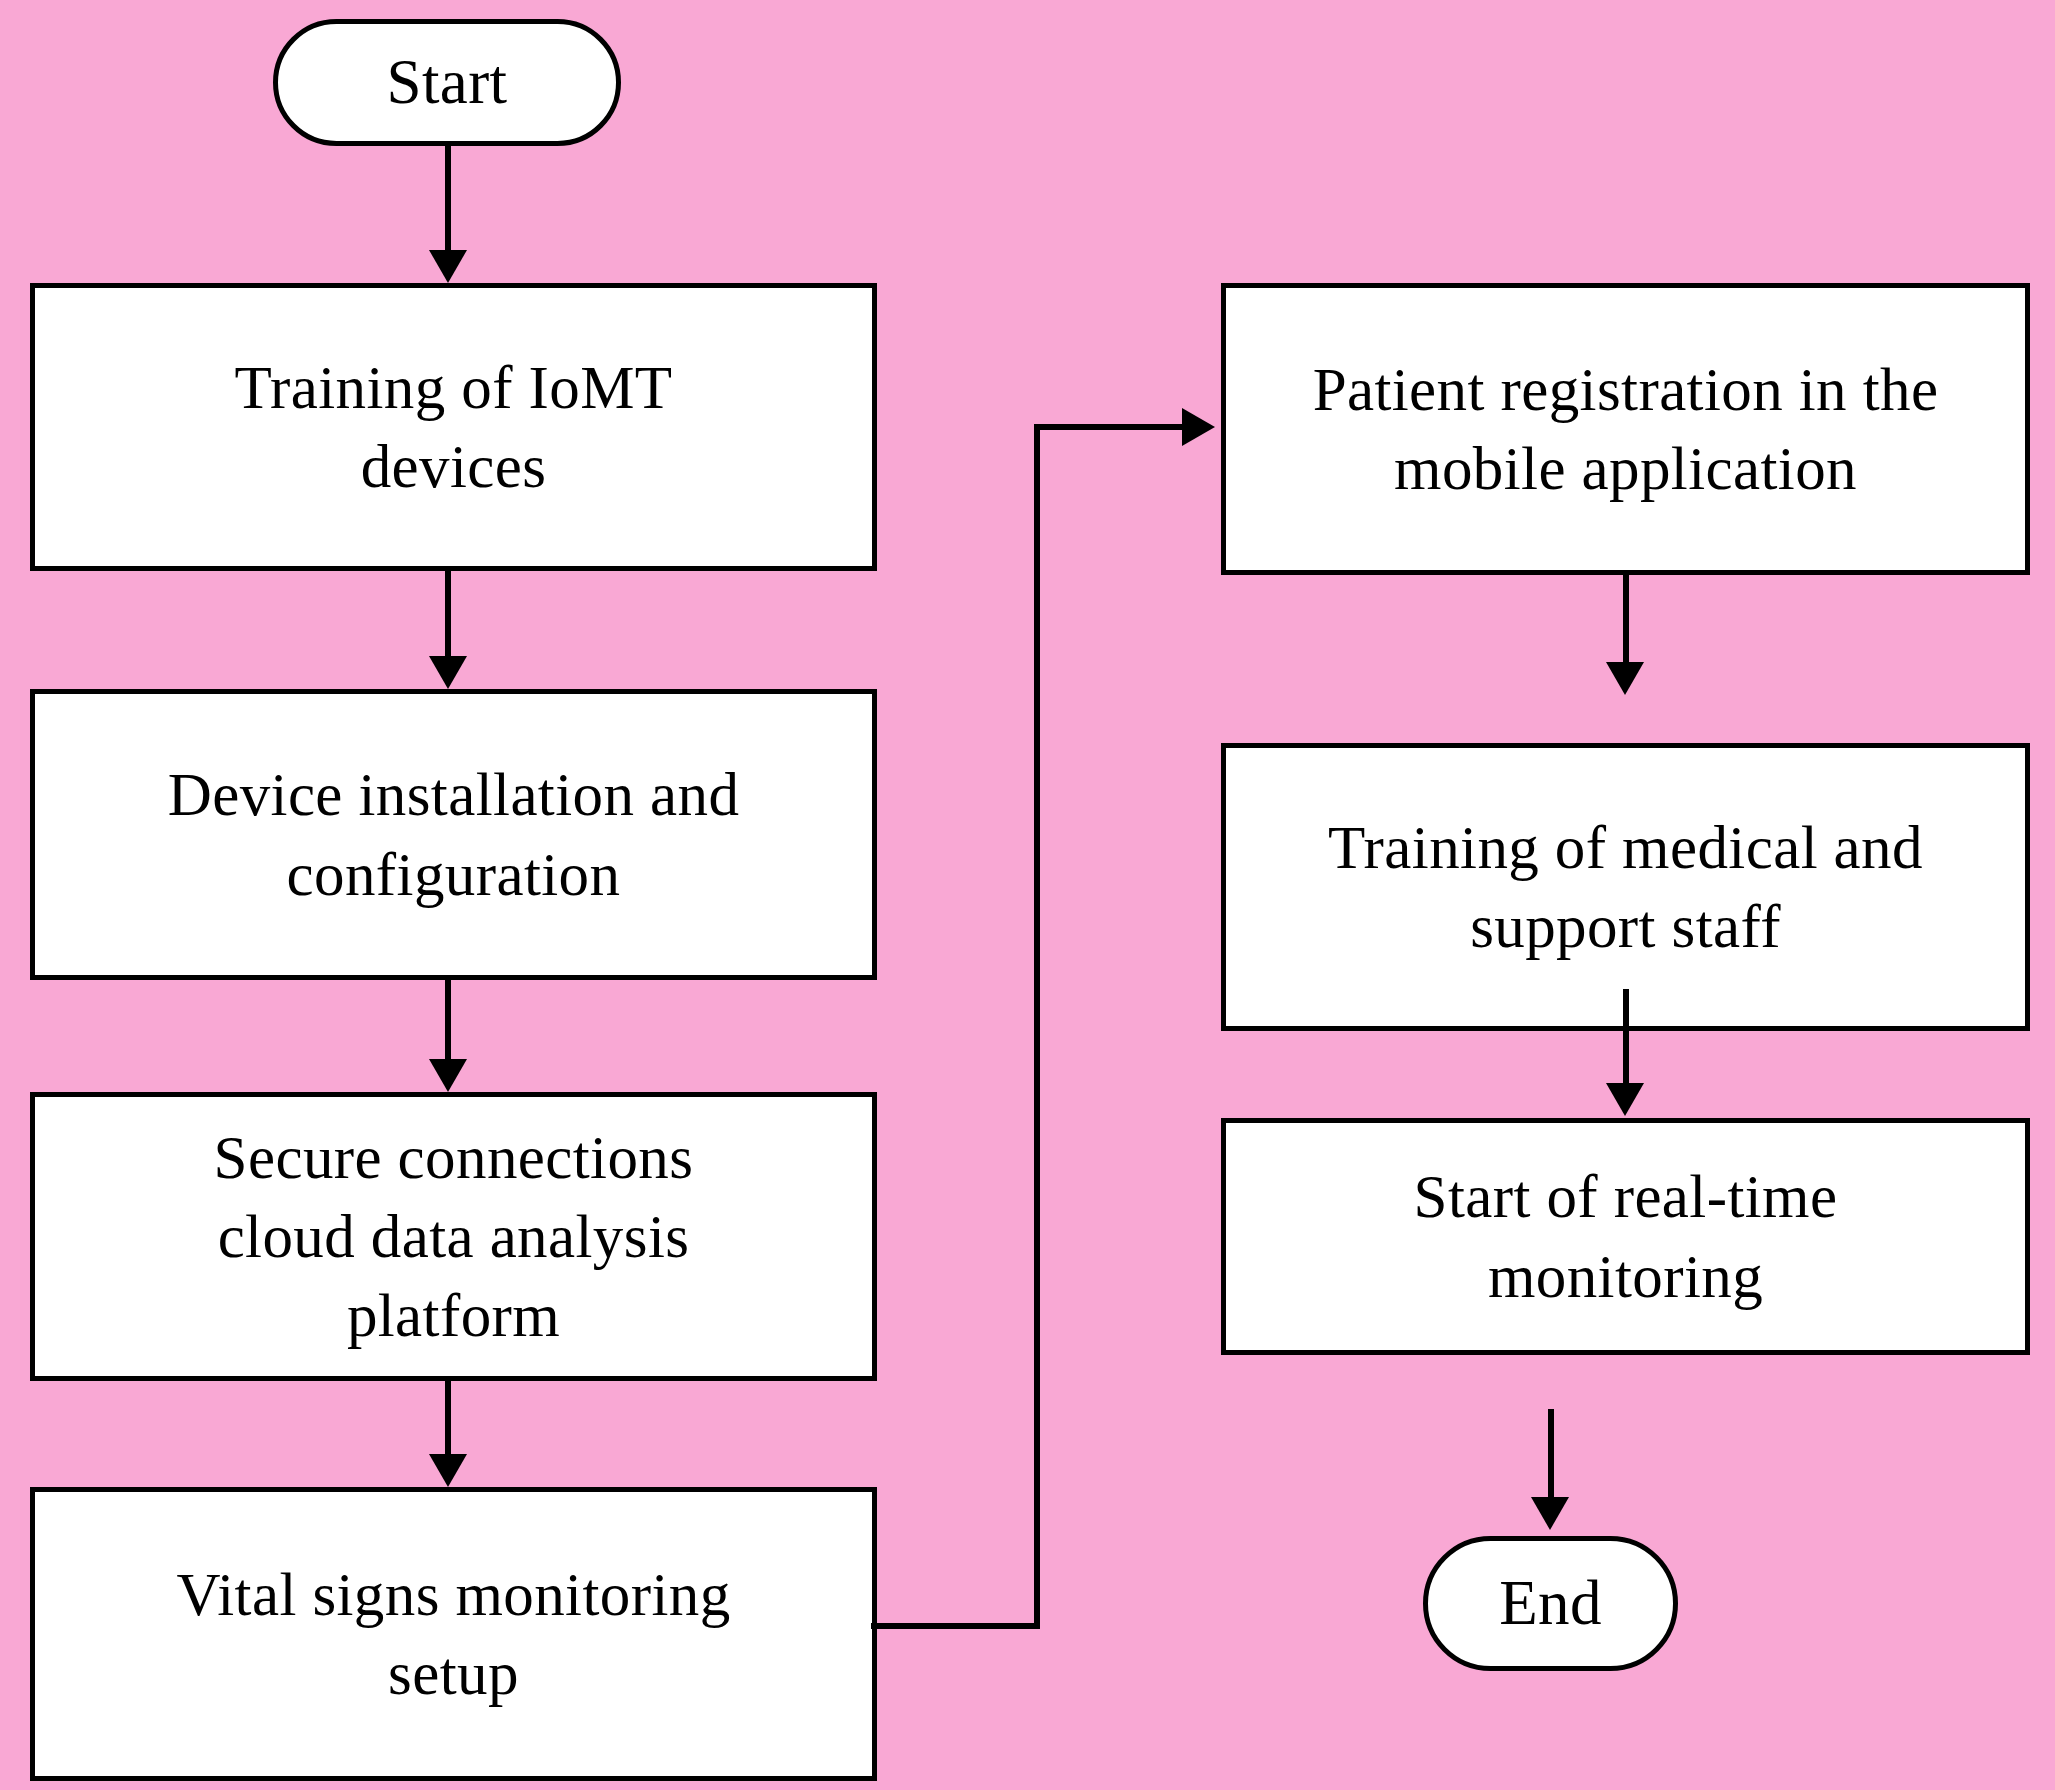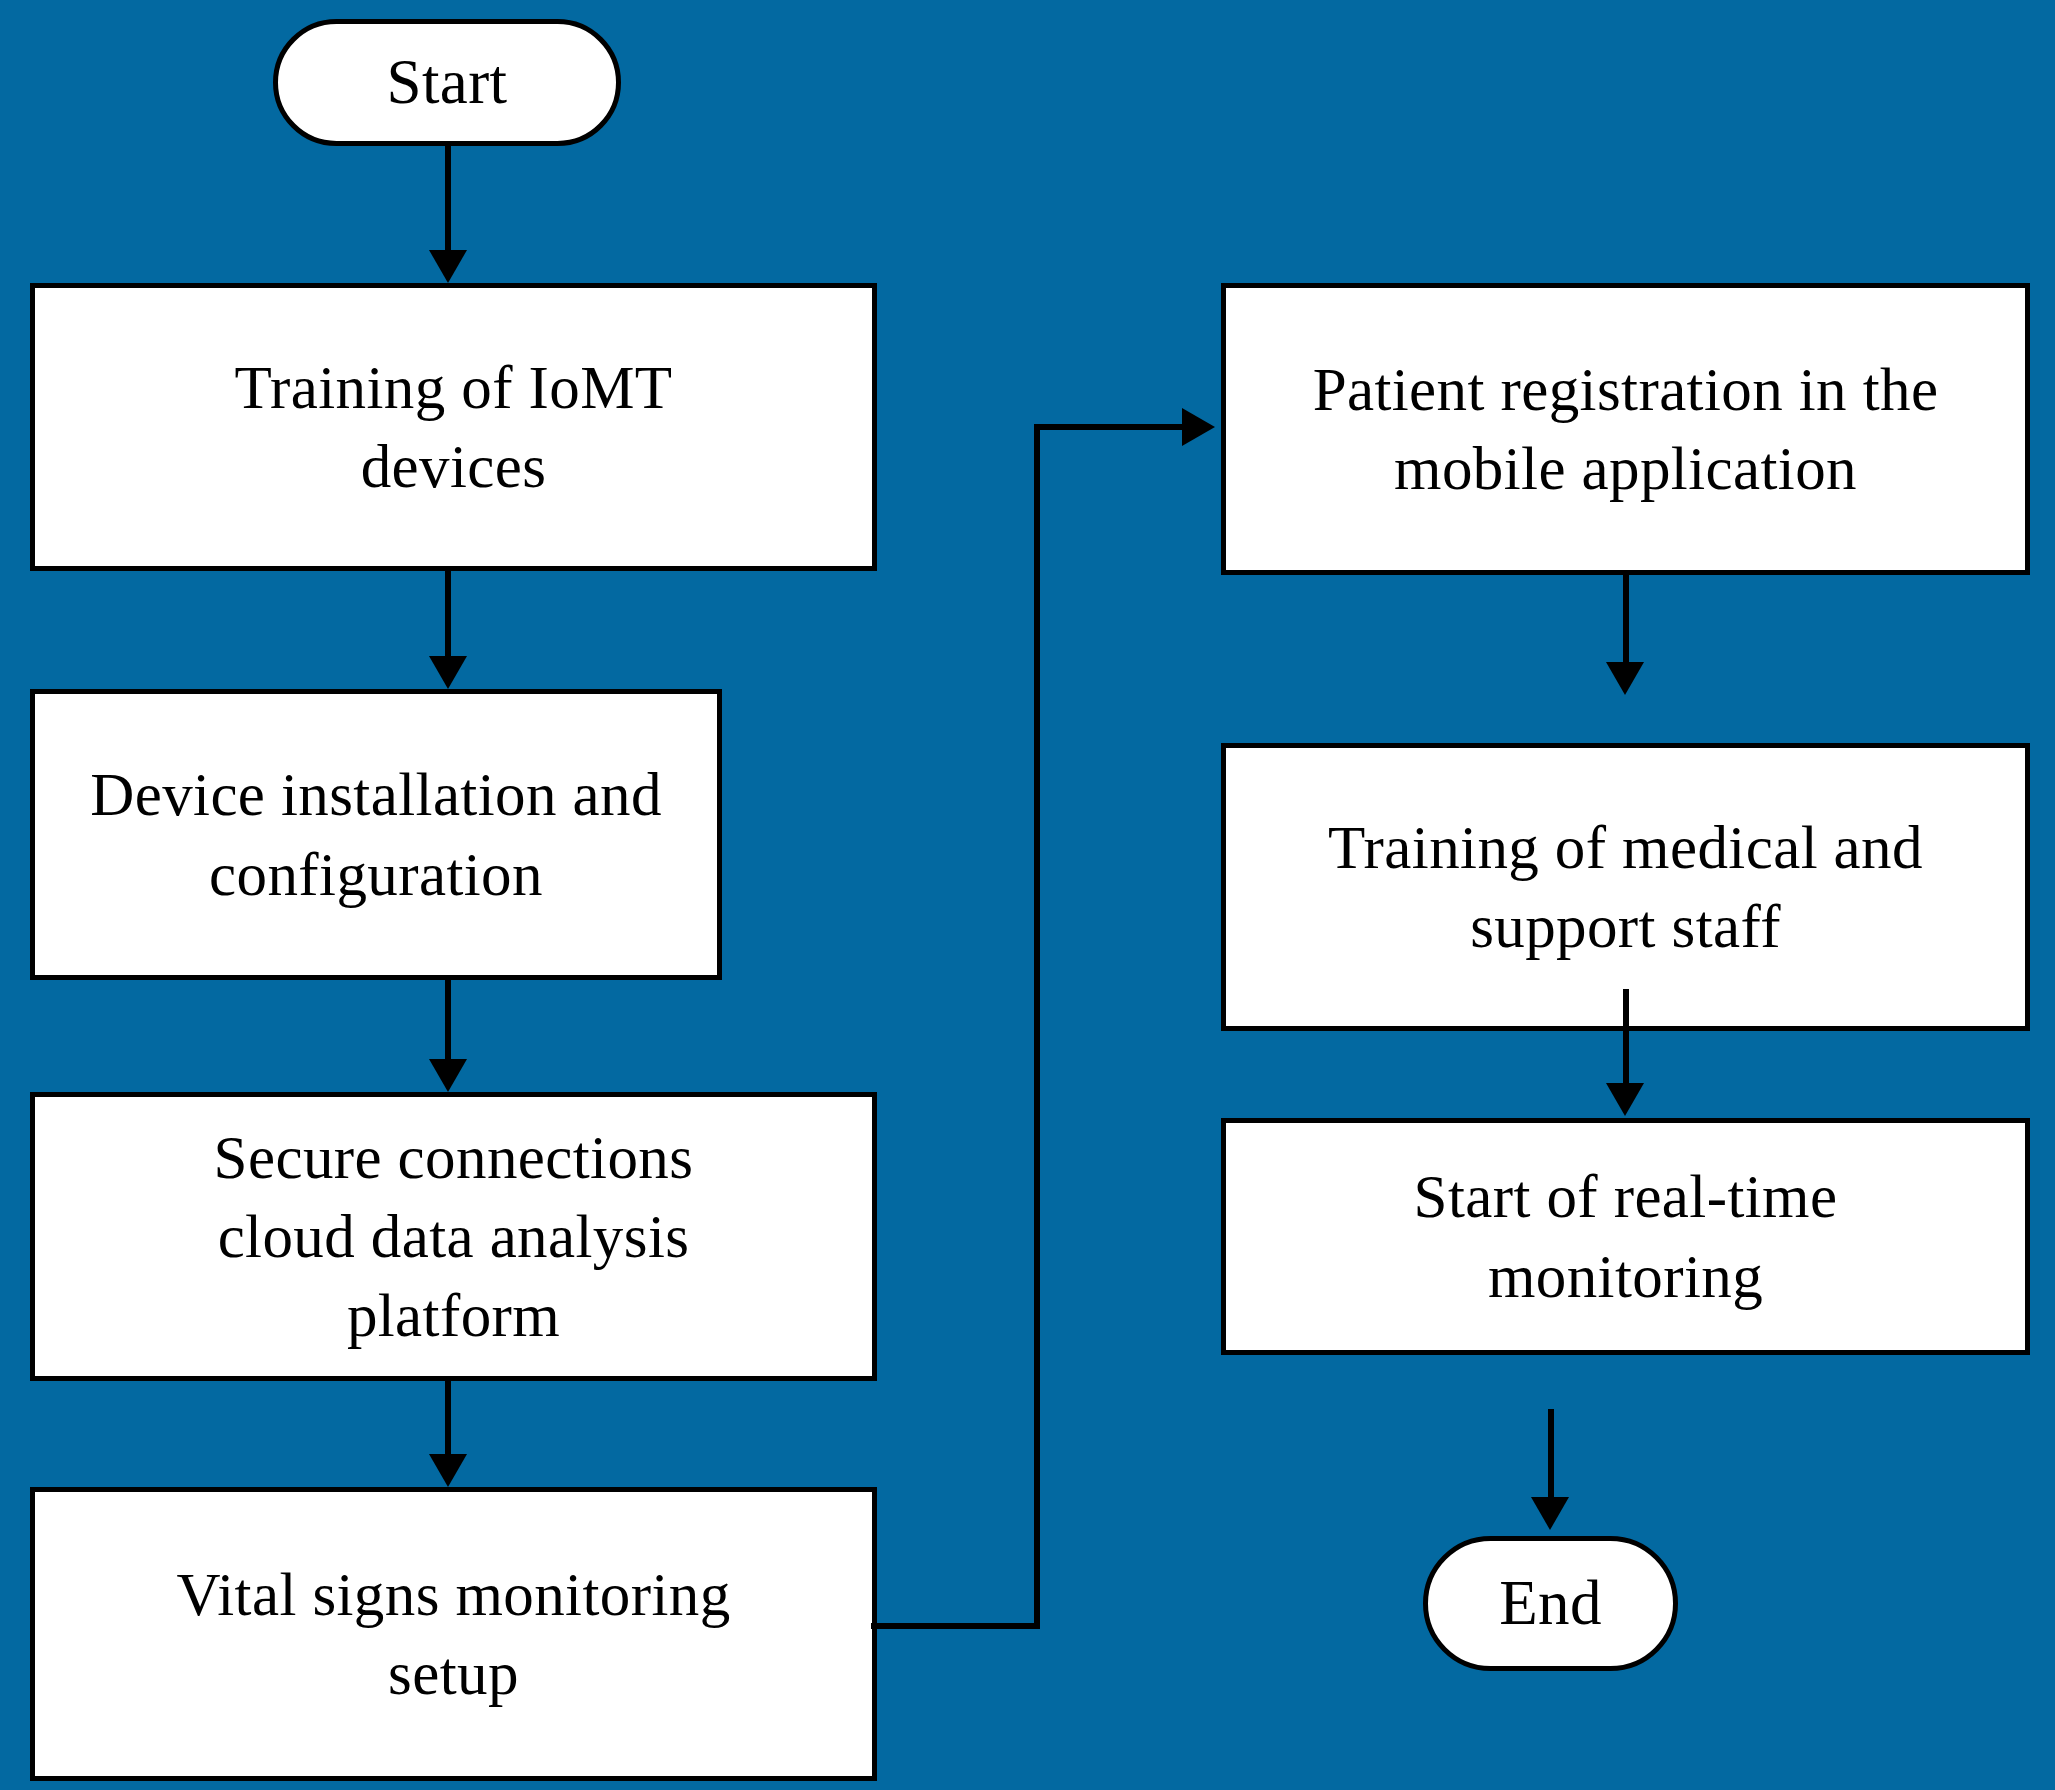--- a/index.html
+++ b/index.html
@@ -5,21 +5,21 @@
 <style>
   html, body {
     margin: 0;
     padding: 0;
     background: #ffffff;
   }
   #canvas {
     position: relative;
     width: 2056px;
     height: 1791px;
-    background: #0369a1;
+    background: #f9a8d4;
     overflow: hidden;
     font-family: "Liberation Serif", "DejaVu Serif", serif;
   }
   .node {
     position: absolute;
     box-sizing: border-box;
     background: #ffffff;
     border: 5.2px solid #000000;
     display: flex;
     align-items: center;
@@ -88,21 +88,21 @@
   <div class="arrow-down" style="left:429px; top:250px;"></div>
 
   <div class="node process" style="left:30px; top:283px; width:847px; height:288px;">
     <span class="label">Training of IoMT
 devices</span>
   </div>
 
   <div class="vline" style="left:445px; top:571px; height:90px;"></div>
   <div class="arrow-down" style="left:429px; top:656px;"></div>
 
-  <div class="node process" style="left:30px; top:689px; width:692px; height:291px;">
+  <div class="node process" style="left:30px; top:689px; width:847px; height:291px;">
     <span class="label">Device installation and
 configuration</span>
   </div>
 
   <div class="vline" style="left:445px; top:980px; height:82px;"></div>
   <div class="arrow-down" style="left:429px; top:1059px;"></div>
 
   <div class="node process" style="left:30px; top:1092px; width:847px; height:289px;">
     <span class="label">Secure connections
 cloud data analysis

